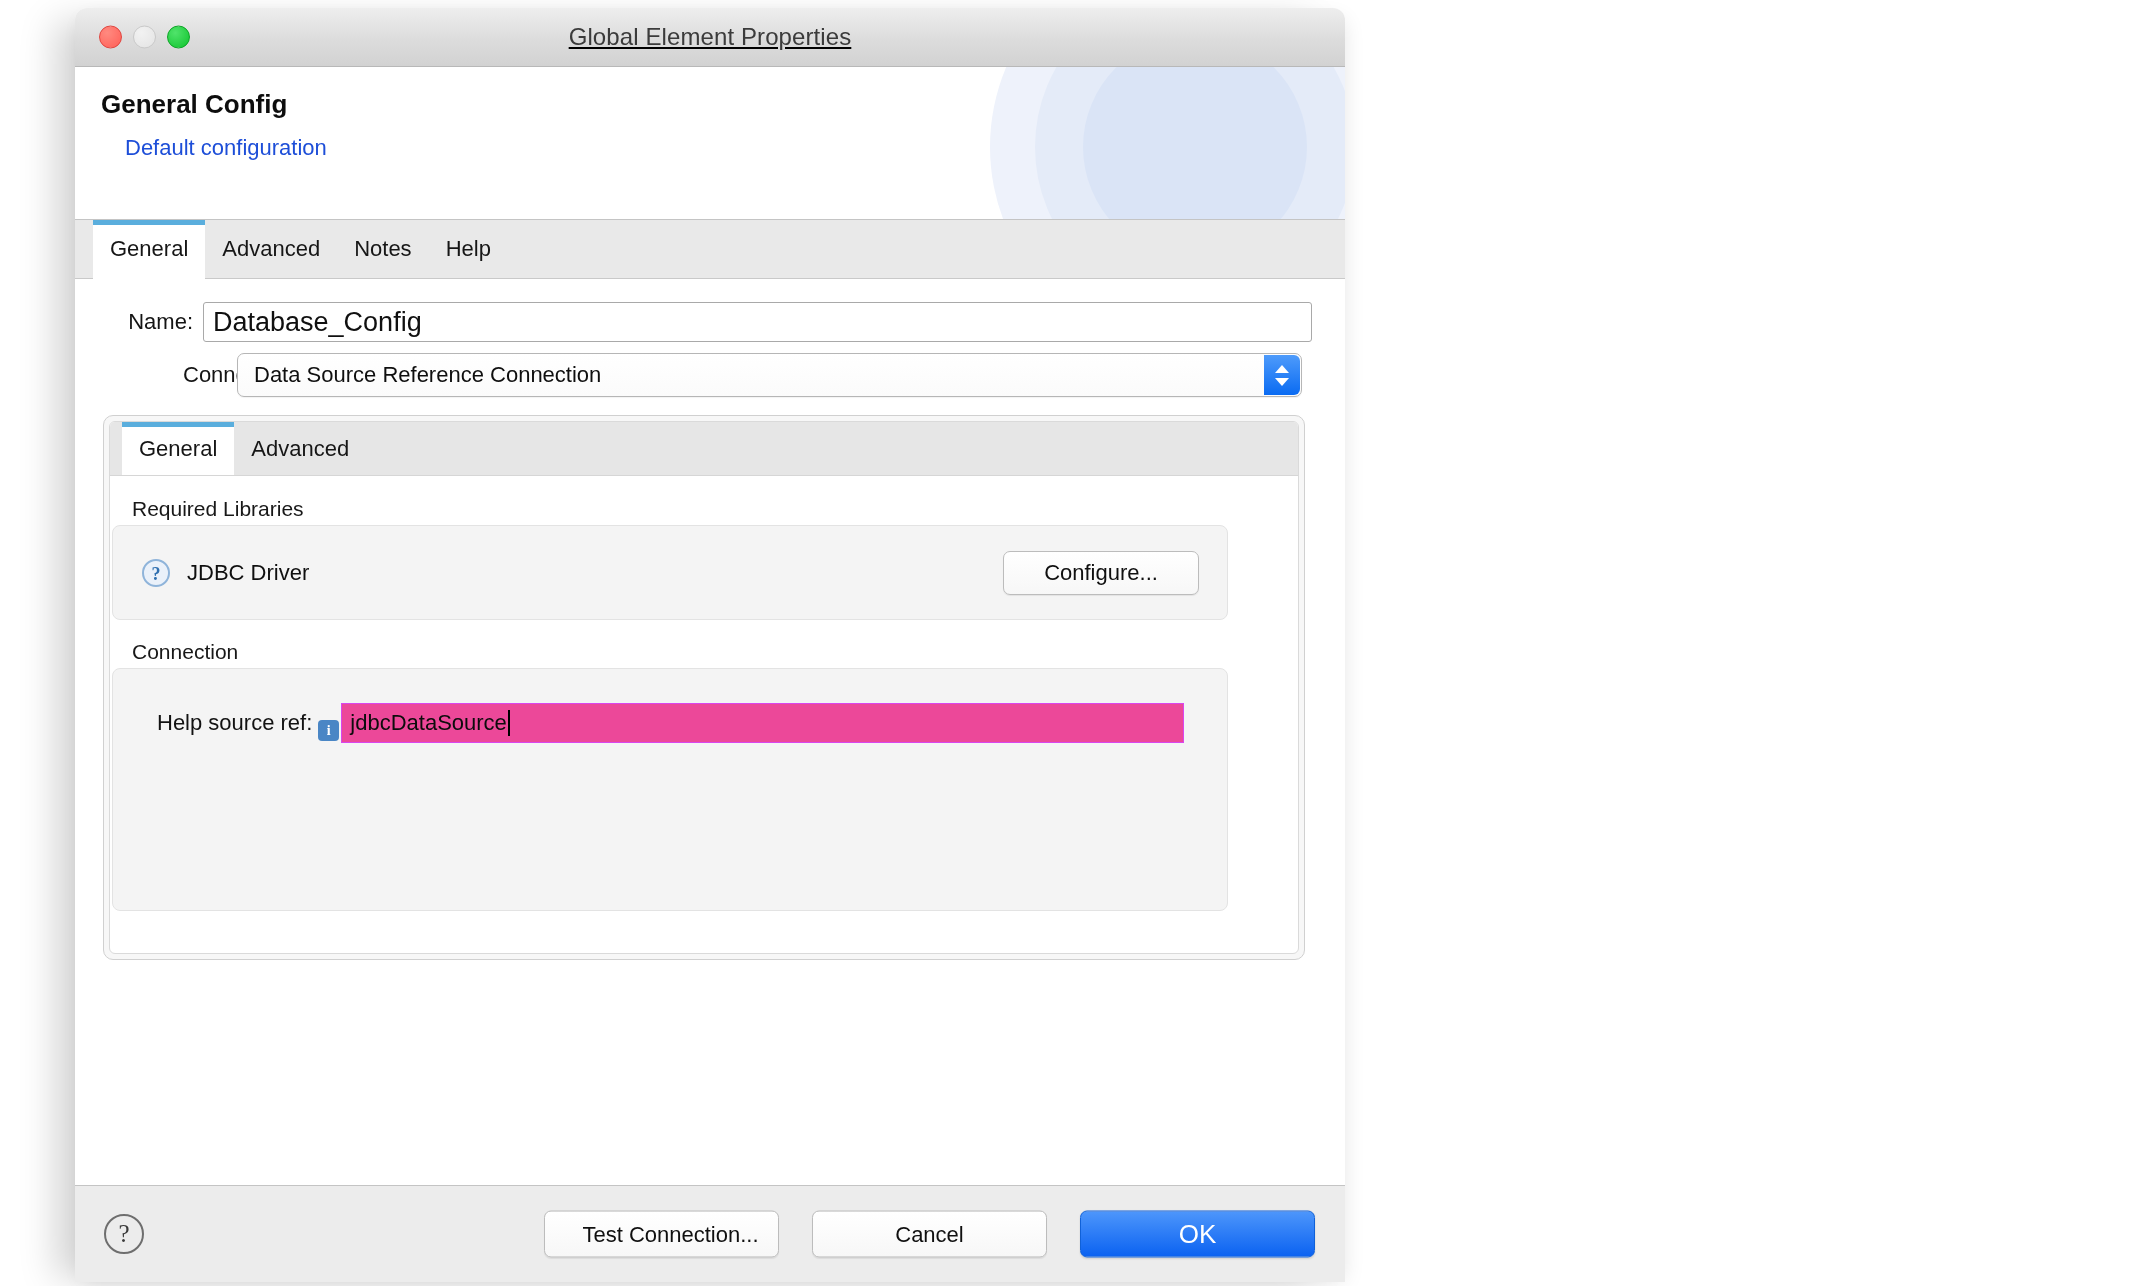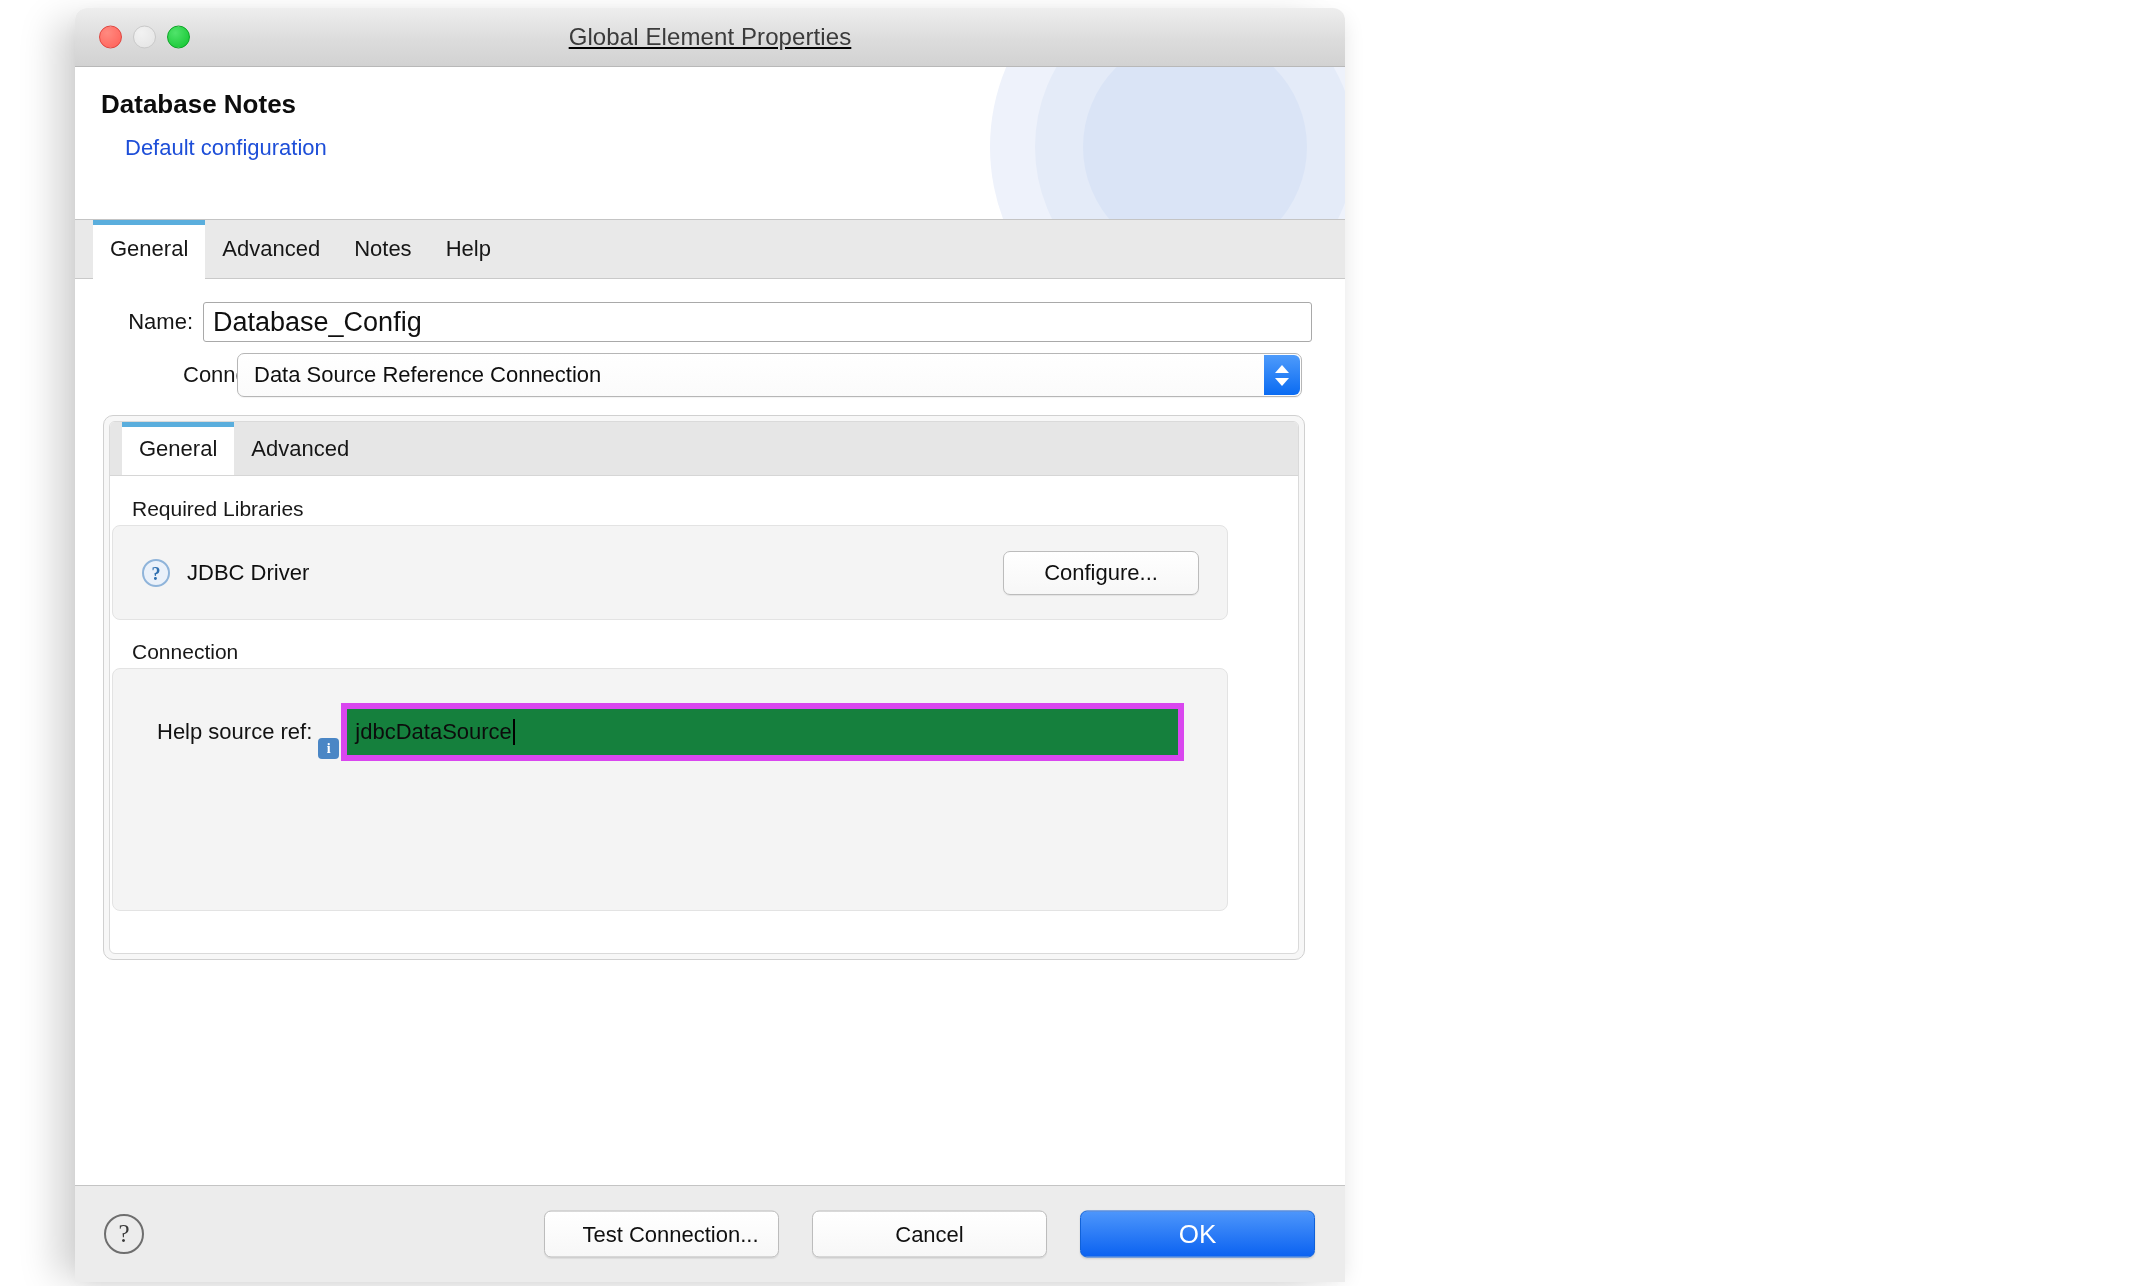--- a/index.html
+++ b/index.html
@@ -255,23 +255,23 @@
     color: #ffffff;
     font-size: 14px; font-weight: bold;
     display: flex; align-items: center; justify-content: center;
     align-self: flex-end;
     margin-bottom: 2px;
     margin-right: 2px;
     font-family: "Liberation Serif", serif;
   }
   .input-ds {
     position: relative;
-    width: 843px; height: 58px;
-    border: 6px solid #d946ef;
-    background: #15803d;
+    width: 843px; height: 40px;
+    border: 1px solid #d946ef;
+    background: #ec4899;
     box-sizing: border-box;
     display: flex; align-items: center;
     padding-left: 8px;
   }
   .input-ds-text { font-size: 22px; color: #0c0c0c; }
   .caret {
     display: inline-block;
     width: 2px; height: 26px;
     background: #000;
     margin-left: 1px;
@@ -322,21 +322,21 @@
       </div>
       <div class="titlebar-title">Global Element Properties</div>
     </div>
 
     <div class="header">
       <svg class="header-deco" width="420" height="420" viewBox="0 0 420 420">
         <circle cx="210" cy="210" r="205" fill="#eef2fb"></circle>
         <circle cx="210" cy="210" r="160" fill="#e4ebf8"></circle>
         <circle cx="210" cy="210" r="112" fill="#dae4f6"></circle>
       </svg>
-      <div class="header-title">Database Notes</div>
+      <div class="header-title">General Config</div>
       <div class="header-sub">Default configuration</div>
     </div>
 
     <div class="tabstrip">
       <div class="tab active">
           <span>General</span>
         </div>
       <div class="tab">
           <span>Advanced</span>
         </div>

